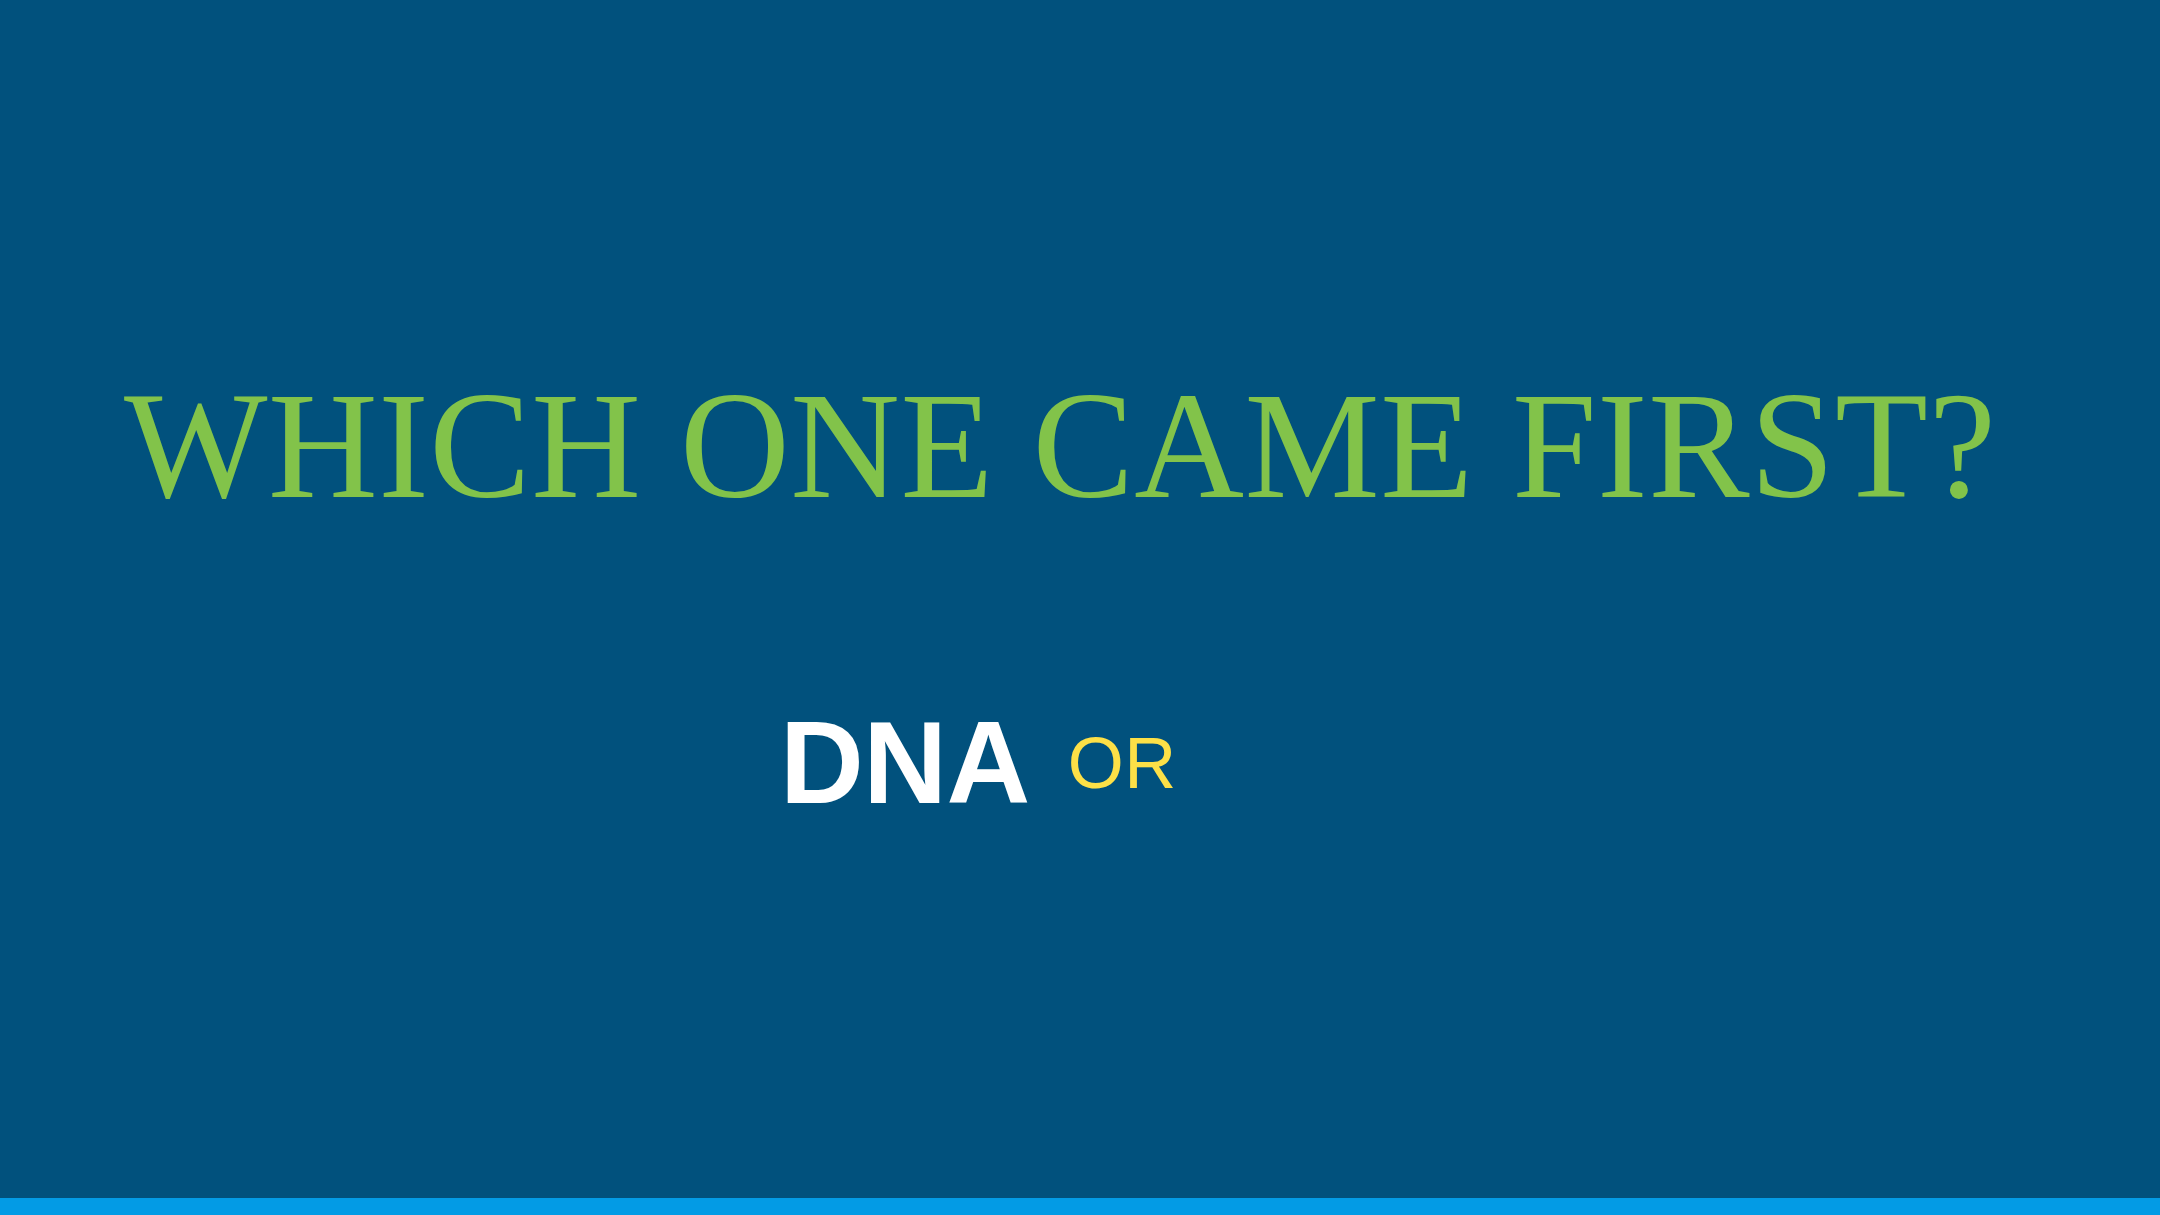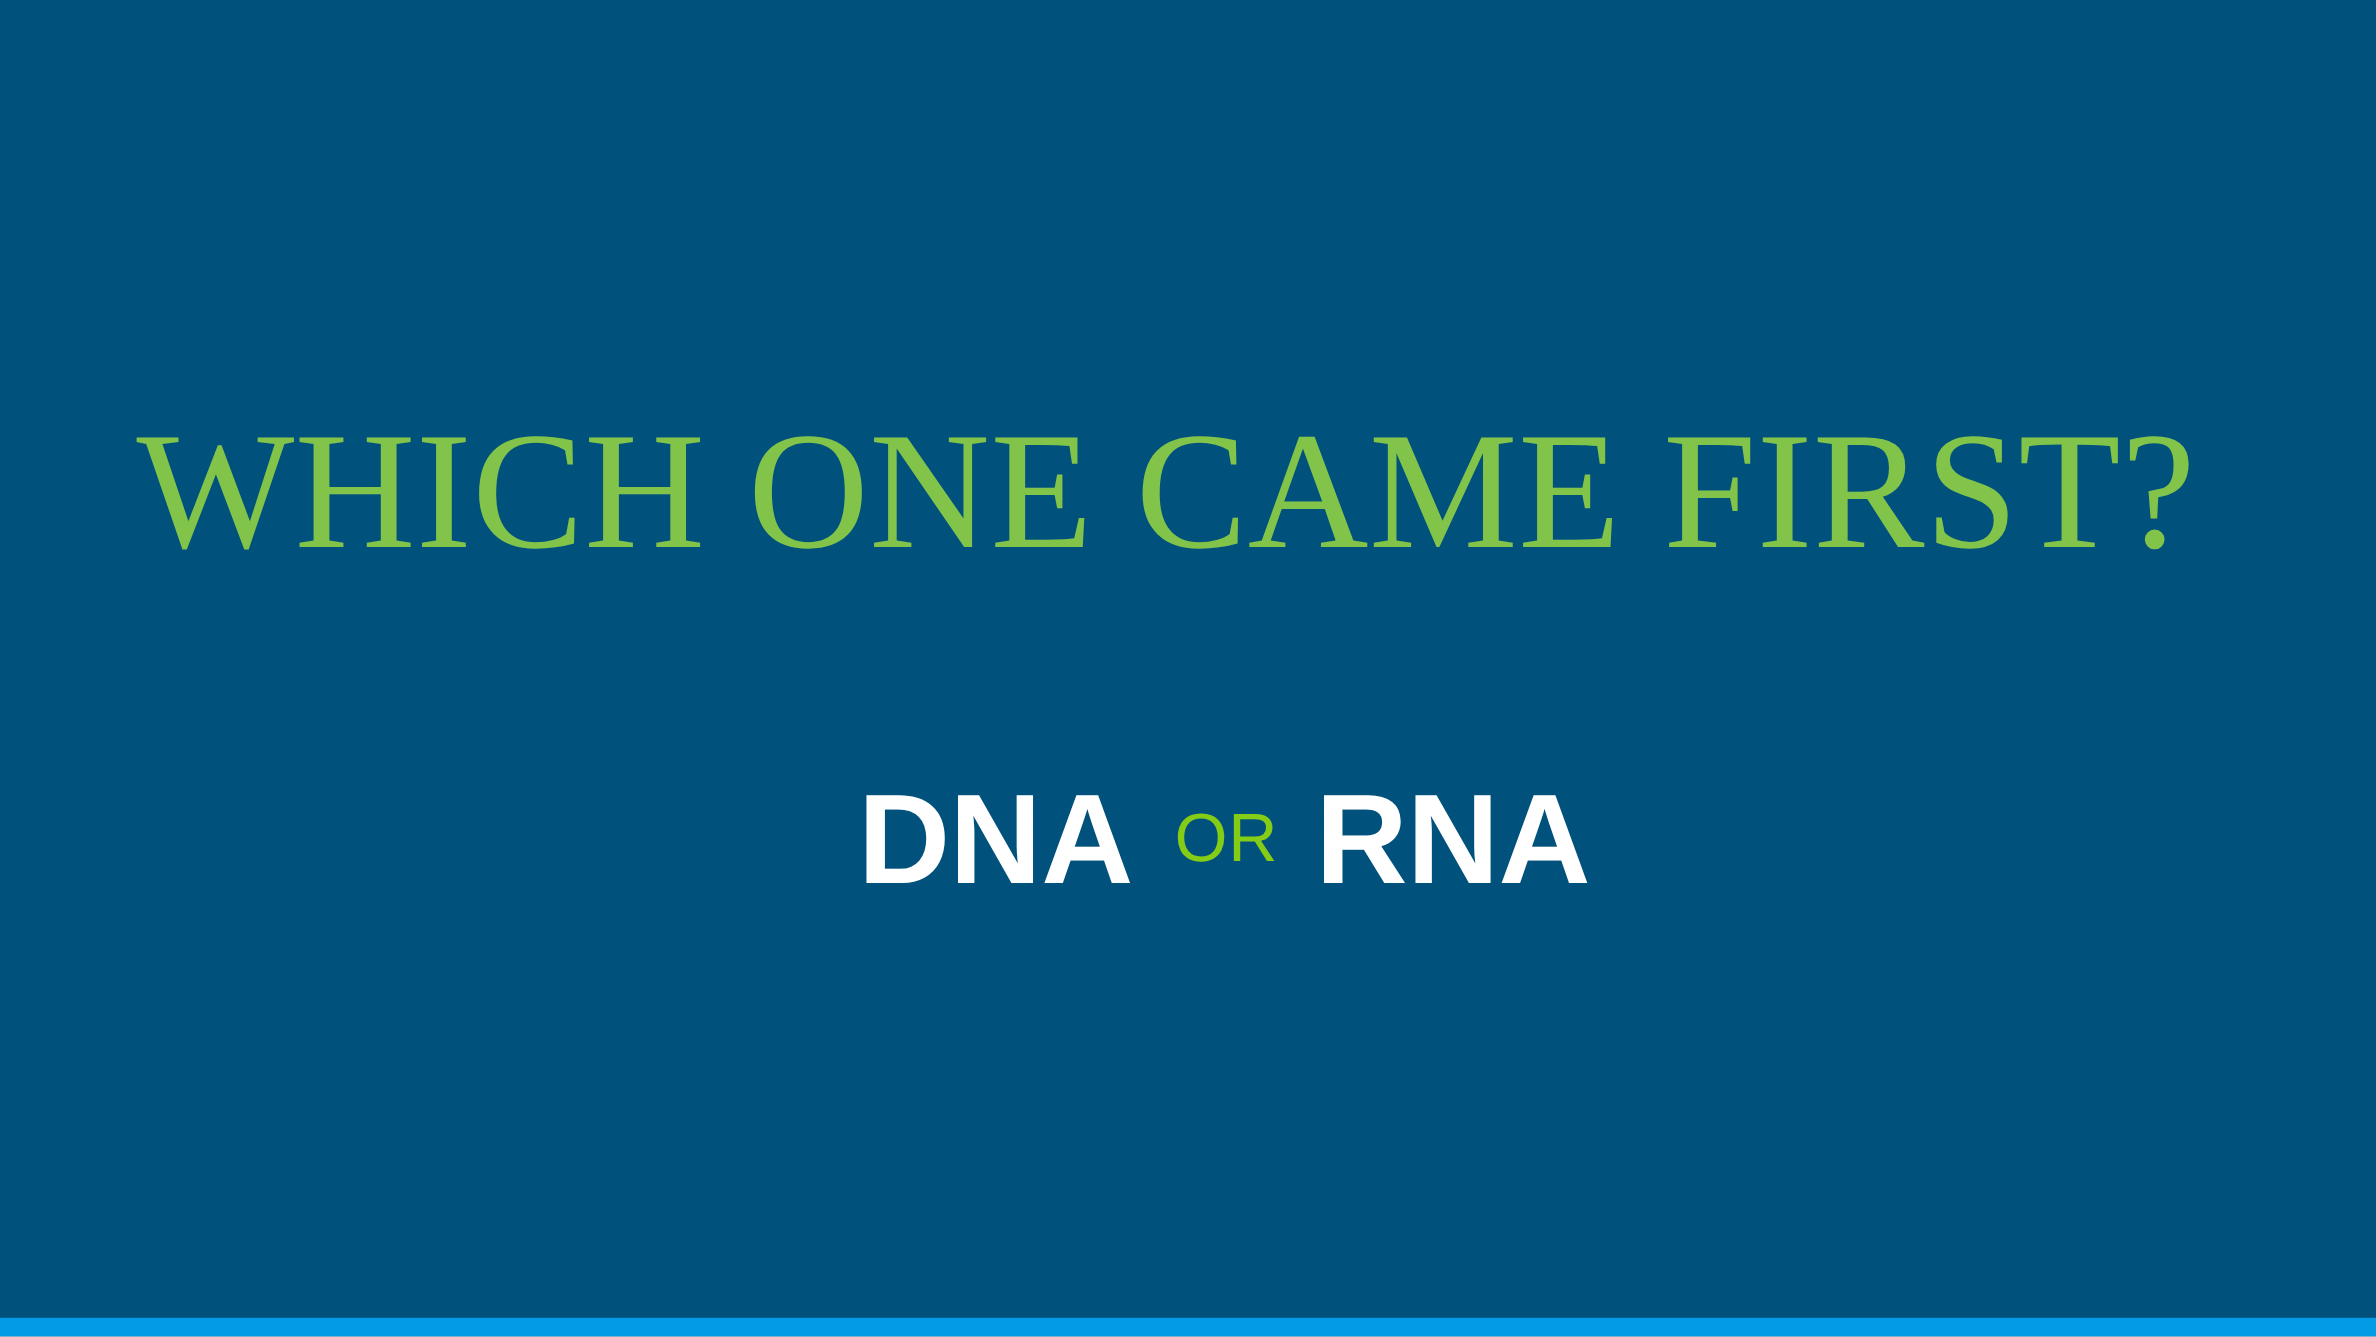--- a/index.html
+++ b/index.html
@@ -59,23 +59,23 @@
     font-weight: bold;
     font-size: 116px;
     line-height: 116px;
     color: #FFFFFF;
     letter-spacing: -0.5px;
   }
 
   #choice-conjunction {
     font-family: "Liberation Sans", sans-serif;
     font-weight: normal;
-    font-size: 62px;
+    font-size: 72px;
     line-height: 62px;
-    color: #84cc16;
+    color: #fde047;
     letter-spacing: 0.5px;
     margin: 0 34px 0 38px;
   }
 
   
   #bottom-accent-bar {
     position: absolute;
     left: 0;
     right: 0;
     bottom: 0;
@@ -88,18 +88,17 @@
 
 <div id="slide">
 
   <div id="title-block">
     <h1 id="slide-title">WHICH ONE CAME FIRST?</h1>
   </div>
 
   <div id="choice-block">
     <span class="choice-option">DNA</span>
     <span id="choice-conjunction">OR</span>
-    <span class="choice-option">RNA</span>
   </div>
 
   <div id="bottom-accent-bar"></div>
 
 </div>
 
 </body></html>

